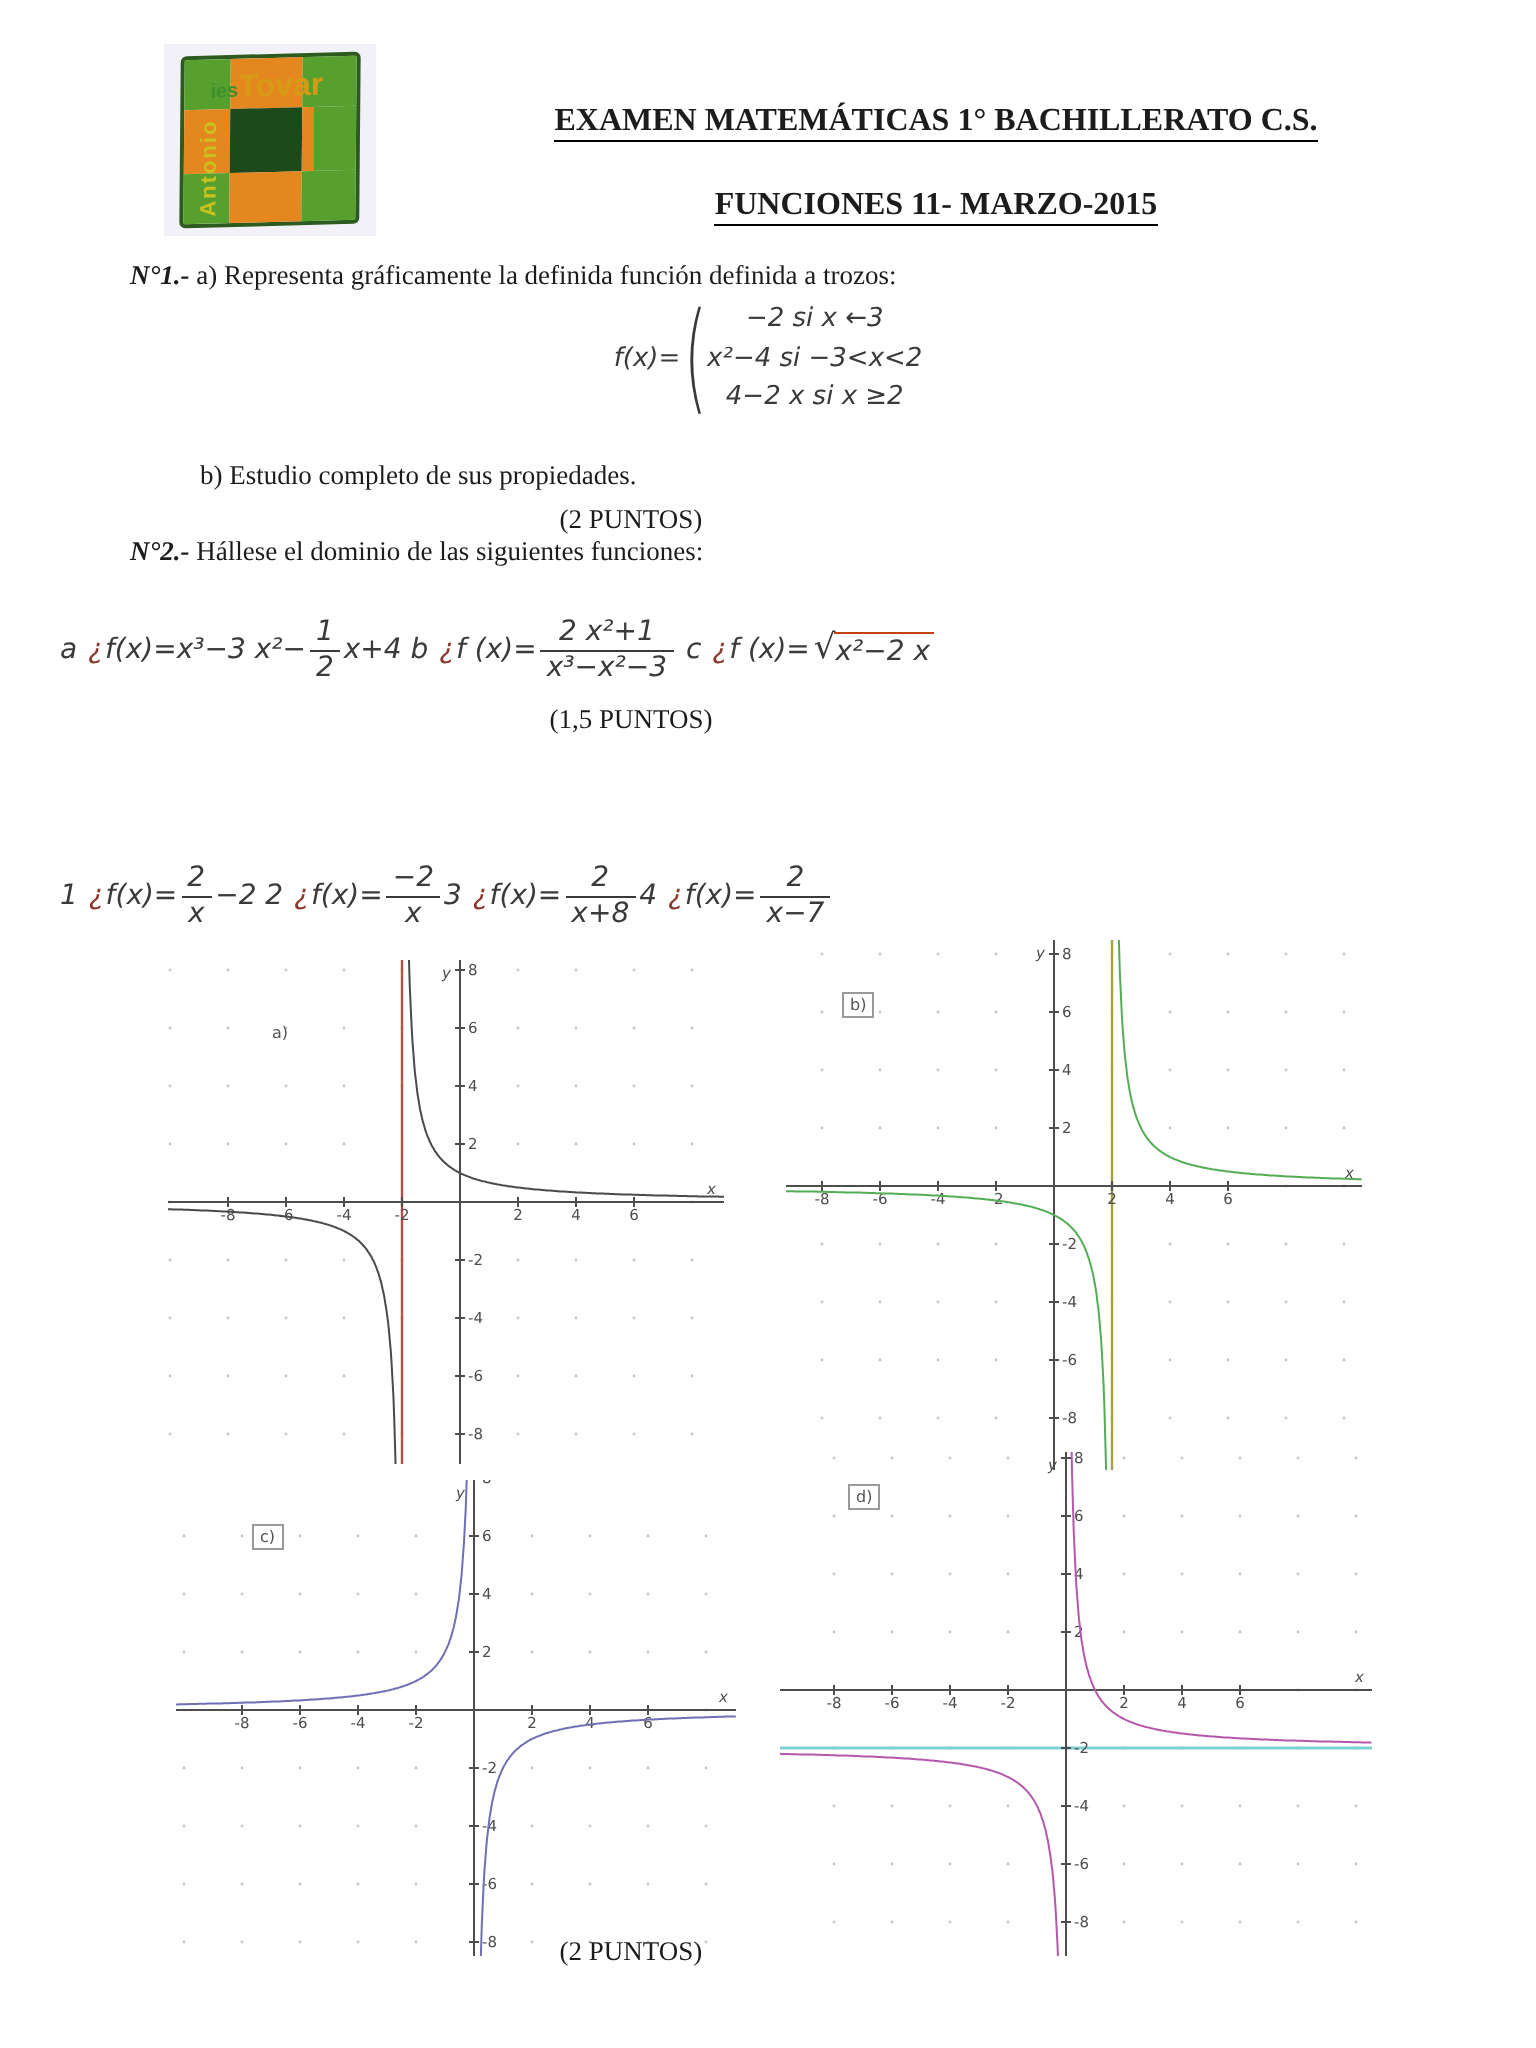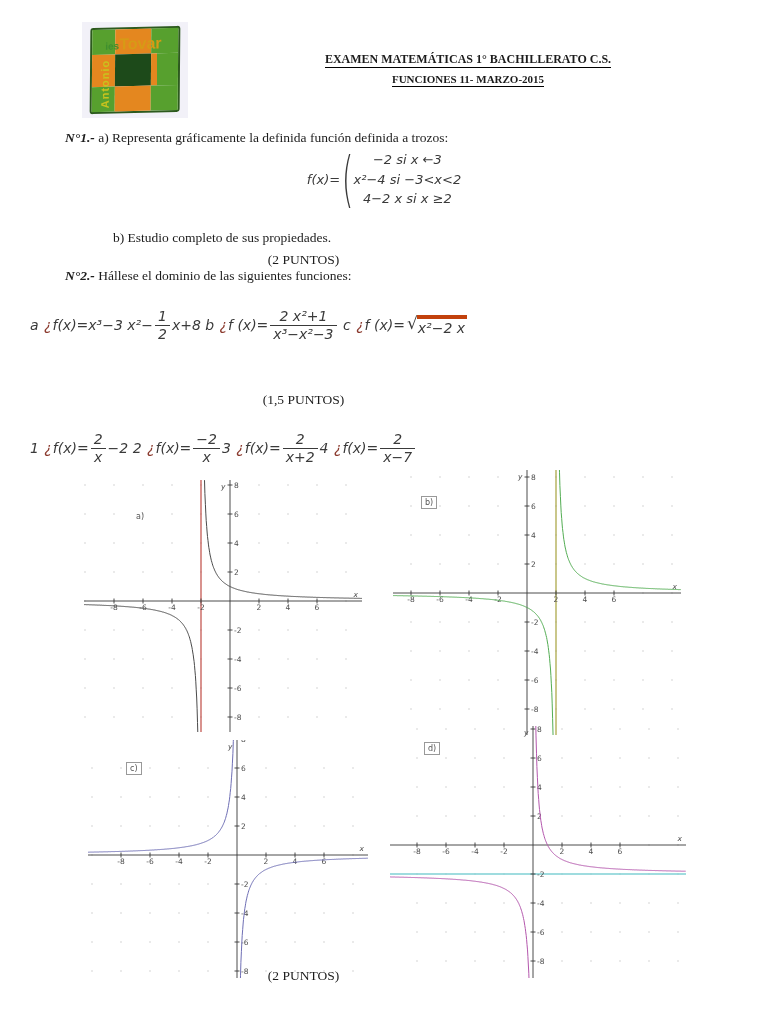--- a/index.html
+++ b/index.html
@@ -14,40 +14,40 @@
         grid-template-columns:27% 42% 31%;grid-template-rows:31% 38% 31%;}
   .cell-g{background:#57a02e;} .cell-o{background:#e4871f;} .cell-dg{background:#1d4a1a;}
   .cell-gs{background:linear-gradient(90deg,#e4871f 0 22%,#57a02e 22%);}
   .logo-ies{position:absolute;top:11px;left:13px;font:bold 10px "Liberation Sans",sans-serif;color:#3f8f2f;}
   .logo-tovar{position:absolute;top:6px;left:27px;font:bold 16px "Liberation Sans",sans-serif;color:#d79a16;}
   .logo-antonio{position:absolute;left:7px;bottom:3px;font:bold 11px "Liberation Sans",sans-serif;color:#c9c21e;
                 writing-mode:vertical-rl;transform:rotate(180deg);letter-spacing:1px;}
 
   
   .title,.subtitle{position:absolute;left:190px;width:556px;text-align:center;font-weight:bold;}
-  .title{top:52px;font-size:12px;}
-  .subtitle{top:73px;font-size:11px;}
+  .title{top:52px;font-size:16px;}
+  .subtitle{top:94px;font-size:16px;}
   .u{border-bottom:1.4px solid #000;padding-bottom:1px;}
 
   
   .para{position:absolute;font-size:13.5px;}
   .qnum{font-weight:bold;font-style:italic;}
-  .points{position:absolute;left:0;width:607px;text-align:center;font-size:13.5px;}
+  .points{position:absolute;left:12px;width:607px;text-align:center;font-size:13.5px;}
 
   
   .math{position:absolute;display:flex;align-items:center;
         font-family:"DejaVu Sans",sans-serif;font-style:italic;font-size:14px;color:#3a3a3a;}
   .mtext{white-space:pre;}
   .qmark{color:#8b3a2e;padding:0 1px;white-space:pre;}
   .frac{display:inline-flex;flex-direction:column;text-align:center;vertical-align:middle;margin:0 2px;}
   .frac .num{display:block;padding:0 3px;line-height:1.15;}
   .frac .den{display:block;padding:0 3px;line-height:1.15;border-top:1px solid #3a3a3a;}
   .sqrtwrap{display:inline-flex;align-items:flex-start;margin-left:2px;}
   .radical{font-style:normal;font-size:17px;line-height:1;margin-right:-1px;}
-  .sqrt-body{border-top:4px solid #c2410c;padding:1px 2px 0 1px;}
+  .sqrt-body{border-top:1px solid #c2410c;padding:1px 2px 0 1px;}
 
   
   .piecewise{position:absolute;left:0;top:150px;width:768px;display:flex;justify-content:center;
              align-items:center;font-family:"DejaVu Sans",sans-serif;font-style:italic;
              font-size:13px;color:#3a3a3a;}
   .pw-brace{font-style:normal;font-size:60px;font-weight:100;line-height:.9;
             transform:scaleX(.5);margin:0 -6px 0 -4px;color:#3a3a3a;}
   .pw-lines{display:flex;flex-direction:column;align-items:center;line-height:1.5;font-style:italic;}
 
   
@@ -92,50 +92,50 @@
   <div class="piecewise">
     <span>f(x)=</span>
     <span class="pw-brace">(</span>
     <span class="pw-lines">
       <span>−2 si x ←3</span>
       <span>x²−4 si −3&lt;x&lt;2</span>
       <span>4−2 x si x ≥2</span>
     </span>
   </div>
 
-  <div class="para" style="left:113px;top:230px;">b) Estudio completo de sus propiedades.</div>
+  <div class="para" style="left:100px;top:230px;">b) Estudio completo de sus propiedades.</div>
   <div class="points" style="top:252px;">(2 PUNTOS)</div>
 
   <div class="para" style="left:65px;top:268px;">
     <span class="qnum">N°2.-</span><span> Hállese el dominio de las siguientes funciones:</span>
   </div>
   <div class="math" style="left:30px;top:300px;height:50px;">
       <span class="mtext">a </span>
       <span class="qmark">¿</span>
       <span class="mtext">f(x)=x³−3 x²−</span>
       <span class="frac">
         <span class="num">1</span>
         <span class="den">2</span>
       </span>
-      <span class="mtext">x+8 b </span>
+      <span class="mtext">x+4 b </span>
       <span class="qmark">¿</span>
       <span class="mtext">f (x)=</span>
       <span class="frac">
         <span class="num">2 x²+1</span>
         <span class="den">x³−x²−3</span>
       </span>
       <span class="mtext"> c </span>
       <span class="qmark">¿</span>
       <span class="mtext">f (x)=</span>
       <span class="sqrtwrap">
         <span class="radical">√</span>
         <span class="sqrt-body">x²−2 x</span>
       </span>
     </div>
-  <div class="points" style="top:352px;margin-top:40px;">(1,5 PUNTOS)</div>
+  <div class="points" style="top:352px;">(1,5 PUNTOS)</div>
 
   <div class="math" style="left:30px;top:428px;height:40px;">
       <span class="mtext">1 </span>
       <span class="qmark">¿</span>
       <span class="mtext">f(x)=</span>
       <span class="frac">
         <span class="num">2</span>
         <span class="den">x</span>
       </span>
       <span class="mtext">−2 2 </span>
@@ -143,21 +143,21 @@
       <span class="mtext">f(x)=</span>
       <span class="frac">
         <span class="num">−2</span>
         <span class="den">x</span>
       </span>
       <span class="mtext">3 </span>
       <span class="qmark">¿</span>
       <span class="mtext">f(x)=</span>
       <span class="frac">
         <span class="num">2</span>
-        <span class="den">x+2</span>
+        <span class="den">x+8</span>
       </span>
       <span class="mtext">4 </span>
       <span class="qmark">¿</span>
       <span class="mtext">f(x)=</span>
       <span class="frac">
         <span class="num">2</span>
         <span class="den">x−7</span>
       </span>
     </div>
 

